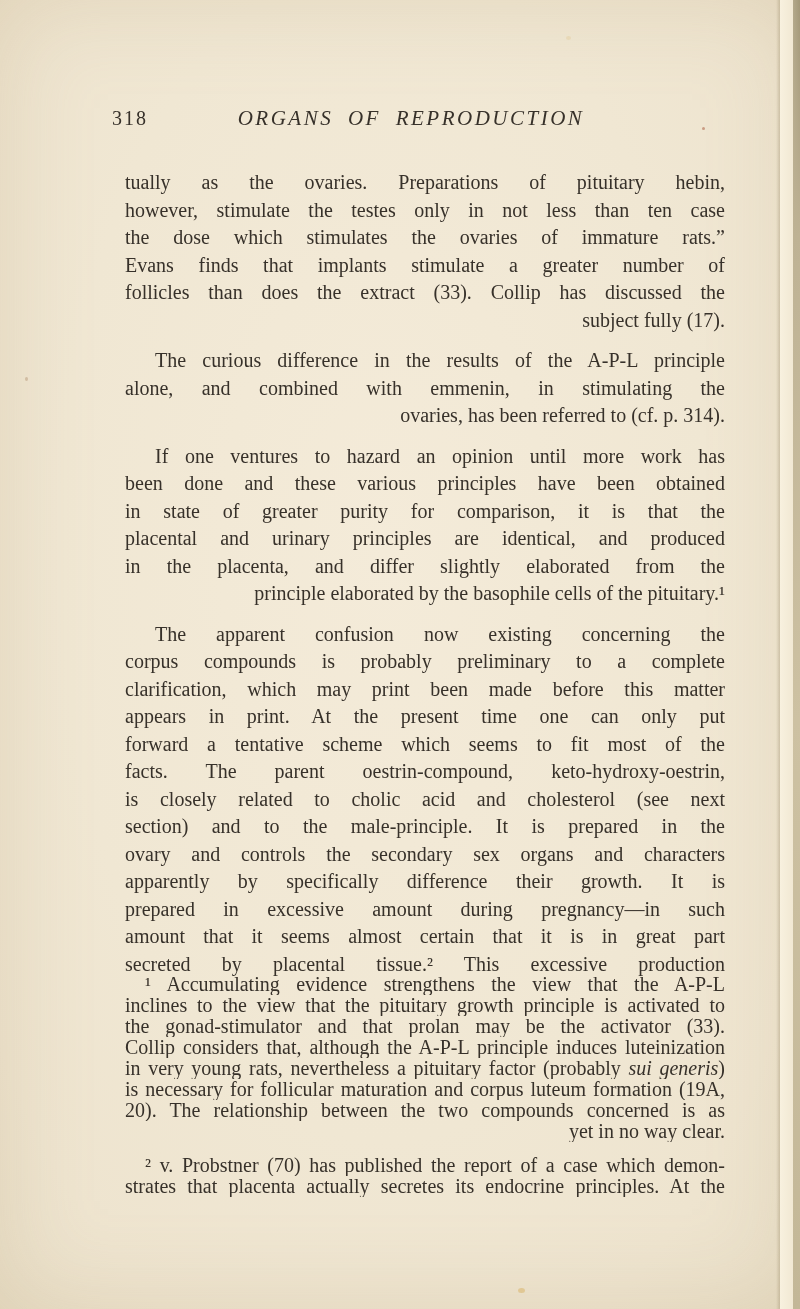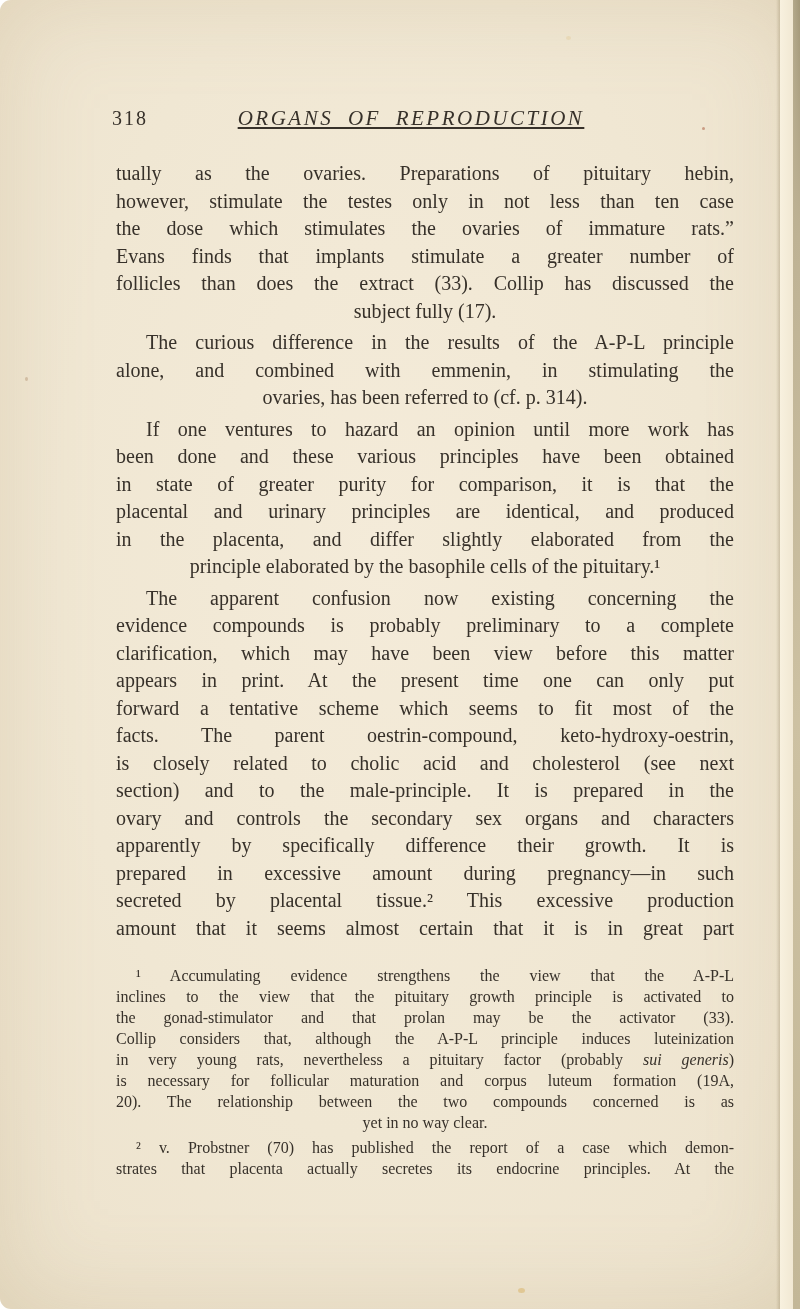--- a/index.html
+++ b/index.html
@@ -4,21 +4,20 @@
 <style>
   html,body { margin:0; padding:0; }
   body { width:800px; height:1309px; overflow:hidden; }
 
   .page {
     position:relative; width:800px; height:1309px;
     background: radial-gradient(ellipse at 48% 42%, #f4ebd9 0%, #f0e7d3 55%, #eee4cf 80%, #e9dfc8 100%);
     box-shadow: inset 0 0 90px rgba(190,170,130,0.28);
     font-family:"Liberation Serif","DejaVu Serif",serif;
     color:#37312a;
-    border-radius:11px;
   }
 
   
   .edge-shadowline { position:absolute; top:0; left:776px; width:4px; height:1309px;
     background:linear-gradient(to right, rgba(150,135,100,0), rgba(150,135,100,0.35)); }
   .edge-highlight { position:absolute; top:0; left:780px; width:13px; height:1309px;
     background:linear-gradient(to right,#f8f1df,#f1e8d3); }
   .edge-dark { position:absolute; top:0; left:793px; width:7px; height:1309px;
     background:linear-gradient(to bottom,#89806364, #beb294 18%, #cdc1a2 55%, #c3b797 100%), linear-gradient(to right,#cfc3a4,#b3a685);
   }
@@ -28,36 +27,36 @@
   .speck-a { left:518px; top:1288px; width:7px; height:5px; background:#d8b46a; opacity:.55; }
   .speck-b { left:702px; top:127px; width:3px; height:3px; background:#b06a50; opacity:.6; }
   .speck-c { left:25px; top:377px; width:3px; height:4px; background:#b89a7a; opacity:.5; }
   .speck-d { left:566px; top:36px; width:5px; height:4px; background:#e6d2a8; opacity:.6; }
 
   .header { position:absolute; top:106px; left:112px; width:626px; height:26px; }
   .page-number { position:absolute; left:0; top:1px; font-size:20px; letter-spacing:2px; }
   .running-title {
     position:absolute; left:0; right:0; top:0; text-align:center;
     transform:translateX(-14px);
-    font-style:italic; font-size:21px; letter-spacing:2.5px; word-spacing:7px;text-decoration:underline;
+    font-style:italic; font-size:21px; letter-spacing:2.5px; word-spacing:7px;
   }
 
   .body-text { position:absolute; top:156px; left:112px; width:626px; }
   .footnote-section { position:absolute; top:961px; left:112px; width:626px; }
 
-  .para { margin:4px; }
+  .para { margin:13px; }
   .line { text-align:justify; overflow:hidden; }
   .line::after { content:""; display:inline-block; width:100%; height:0; }
-  .line.no-just { text-align:center; }
+  .line.no-just { text-align:right; }
   .line.no-just::after { content:none; }
 
   .body-line { font-size:20px; height:27.5px; line-height:27.5px; }
   .body-text .para .line.indent { text-indent:30px; }
 
-  .foot-line { font-size:16px; height:21px; line-height:21px; }
+  .foot-line { font-size:20px; height:21px; line-height:21px; }
   .footnote-section .para .line.indent { text-indent:20px; }
 </style>
 </head>
 <body>
 
 <div class="page">
 
   <div class="edge-shadowline"></div>
   <div class="edge-highlight"></div>
   <div class="edge-dark"></div>
@@ -89,32 +88,32 @@
       <div class="para">
         <div class="line body-line indent">If one ventures to hazard an opinion until more work has</div>
         <div class="line body-line">been done and these various principles have been obtained</div>
         <div class="line body-line">in state of greater purity for comparison, it is that the</div>
         <div class="line body-line">placental and urinary principles are identical, and produced</div>
         <div class="line body-line">in the placenta, and differ slightly elaborated from the</div>
         <div class="line body-line no-just">principle elaborated by the basophile cells of the pituitary.¹</div>
       </div>
       <div class="para">
         <div class="line body-line indent">The apparent confusion now existing concerning the</div>
-        <div class="line body-line">evidence compounds is probably preliminary to a complete</div>
-        <div class="line body-line">clarification, which may have been view before this matter</div>
+        <div class="line body-line">corpus compounds is probably preliminary to a complete</div>
+        <div class="line body-line">clarification, which may print been made before this matter</div>
         <div class="line body-line">appears in print. At the present time one can only put</div>
         <div class="line body-line">forward a tentative scheme which seems to fit most of the</div>
         <div class="line body-line">facts. The parent oestrin-compound, keto-hydroxy-oestrin,</div>
         <div class="line body-line">is closely related to cholic acid and cholesterol (see next</div>
         <div class="line body-line">section) and to the male-principle. It is prepared in the</div>
         <div class="line body-line">ovary and controls the secondary sex organs and characters</div>
         <div class="line body-line">apparently by specifically difference their growth. It is</div>
         <div class="line body-line">prepared in excessive amount during pregnancy—in such</div>
+        <div class="line body-line">amount that it seems almost certain that it is in great part</div>
         <div class="line body-line">secreted by placental tissue.² This excessive production</div>
-        <div class="line body-line">amount that it seems almost certain that it is in great part</div>
       </div>
     </div>
 
   <div class="footnote-section">
       <div class="para">
         <div class="line foot-line indent">¹ Accumulating evidence strengthens the view that the A-P-L</div>
         <div class="line foot-line">inclines to the view that the pituitary growth principle is activated to</div>
         <div class="line foot-line">the gonad-stimulator and that prolan may be the activator (33).</div>
         <div class="line foot-line">Collip considers that, although the A-P-L principle induces luteinization</div>
         <div class="line foot-line">in very young rats, nevertheless a pituitary factor (probably <i>sui generis</i>)</div>

